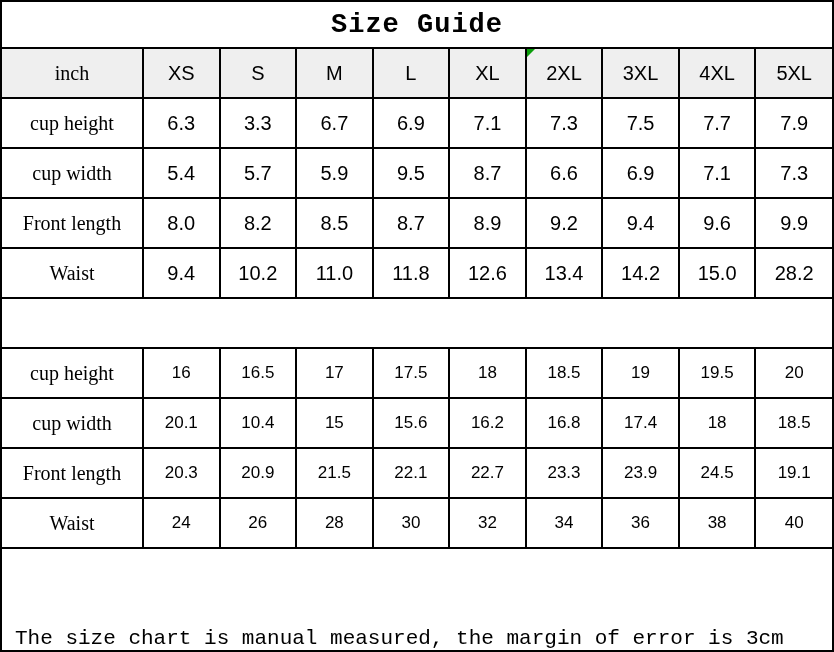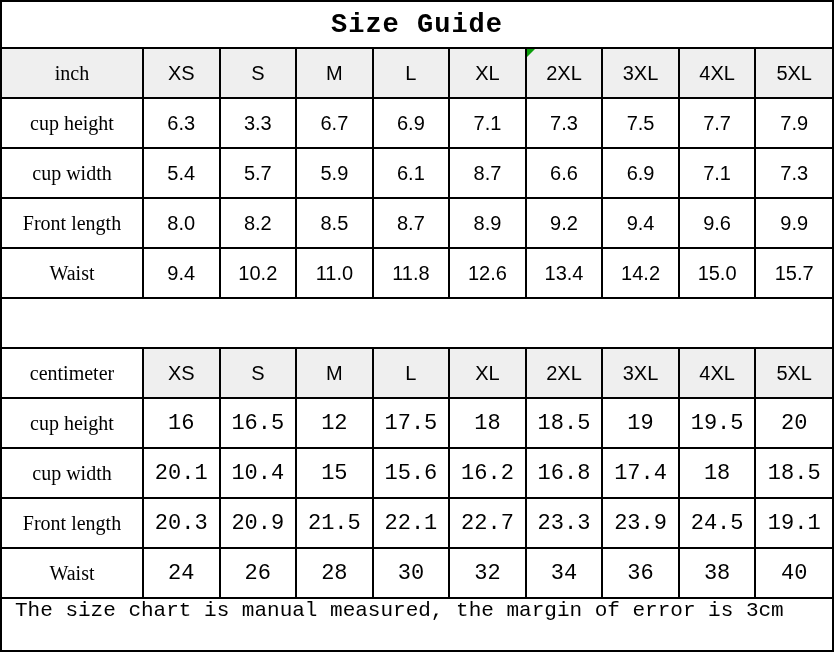--- a/index.html
+++ b/index.html
@@ -50,27 +50,27 @@
   .header-cell { background: #efefef; }
   .unit-white  { background: #ffffff; }
   .cell-rel { position: relative; }
   .corner-marker {
     position: absolute; top: 0; left: 0;
     width: 0; height: 0;
     border-top: 8px solid #0b9e0b;
     border-right: 8px solid transparent;
   }
   .mono-num {
-    font-family: Liberation Mono, monospace;
-    font-size: 22px;
+    font-family: Liberation Sans, sans-serif;
+    font-size: 17px;
   }
   .spacer { flex: 0 0 auto; height: 48px; background: #fff; }
   .footer-row {
     flex: 1 1 auto;
-    display: flex; align-items: flex-start;
+    display: flex; align-items: flex-end;
     padding-left: 13px;
     overflow: hidden;
   }
   .footer-text {
     font-family: "Liberation Mono", monospace;
     font-size: 21px;
     white-space: nowrap;
   }
 </style>
 </head>
@@ -110,21 +110,21 @@
           <td>7.3</td>
           <td>7.5</td>
           <td>7.7</td>
           <td>7.9</td>
         </tr>
         <tr>
           <td>cup width</td>
           <td>5.4</td>
           <td>5.7</td>
           <td>5.9</td>
-          <td>6.1</td>
+          <td>9.5</td>
           <td>8.7</td>
           <td>6.6</td>
           <td>6.9</td>
           <td>7.1</td>
           <td>7.3</td>
         </tr>
         <tr>
           <td>Front length</td>
           <td>8.0</td>
           <td>8.2</td>
@@ -139,50 +139,38 @@
         <tr>
           <td>Waist</td>
           <td>9.4</td>
           <td>10.2</td>
           <td>11.0</td>
           <td>11.8</td>
           <td>12.6</td>
           <td>13.4</td>
           <td>14.2</td>
           <td>15.0</td>
-          <td>15.7</td>
+          <td>28.2</td>
         </tr>
       </tbody>
   </table>
 
   <div class="spacer"></div>
 
   <table id="cm-table">
     <colgroup>
         <col class="label-col">
         <col span="9">
       </colgroup>
     <tbody>
         <tr>
-          <td class="header-cell unit-white">centimeter</td>
-          <td class="header-cell"><span>XS</span></td>
-          <td class="header-cell"><span>S</span></td>
-          <td class="header-cell"><span>M</span></td>
-          <td class="header-cell"><span>L</span></td>
-          <td class="header-cell"><span>XL</span></td>
-          <td class="header-cell"><span>2XL</span></td>
-          <td class="header-cell"><span>3XL</span></td>
-          <td class="header-cell"><span>4XL</span></td>
-          <td class="header-cell"><span>5XL</span></td>
-        </tr>
-        <tr>
           <td>cup height</td>
           <td class="mono-num">16</td>
           <td class="mono-num">16.5</td>
-          <td class="mono-num">12</td>
+          <td class="mono-num">17</td>
           <td class="mono-num">17.5</td>
           <td class="mono-num">18</td>
           <td class="mono-num">18.5</td>
           <td class="mono-num">19</td>
           <td class="mono-num">19.5</td>
           <td class="mono-num">20</td>
         </tr>
         <tr>
           <td>cup width</td>
           <td class="mono-num">20.1</td>

